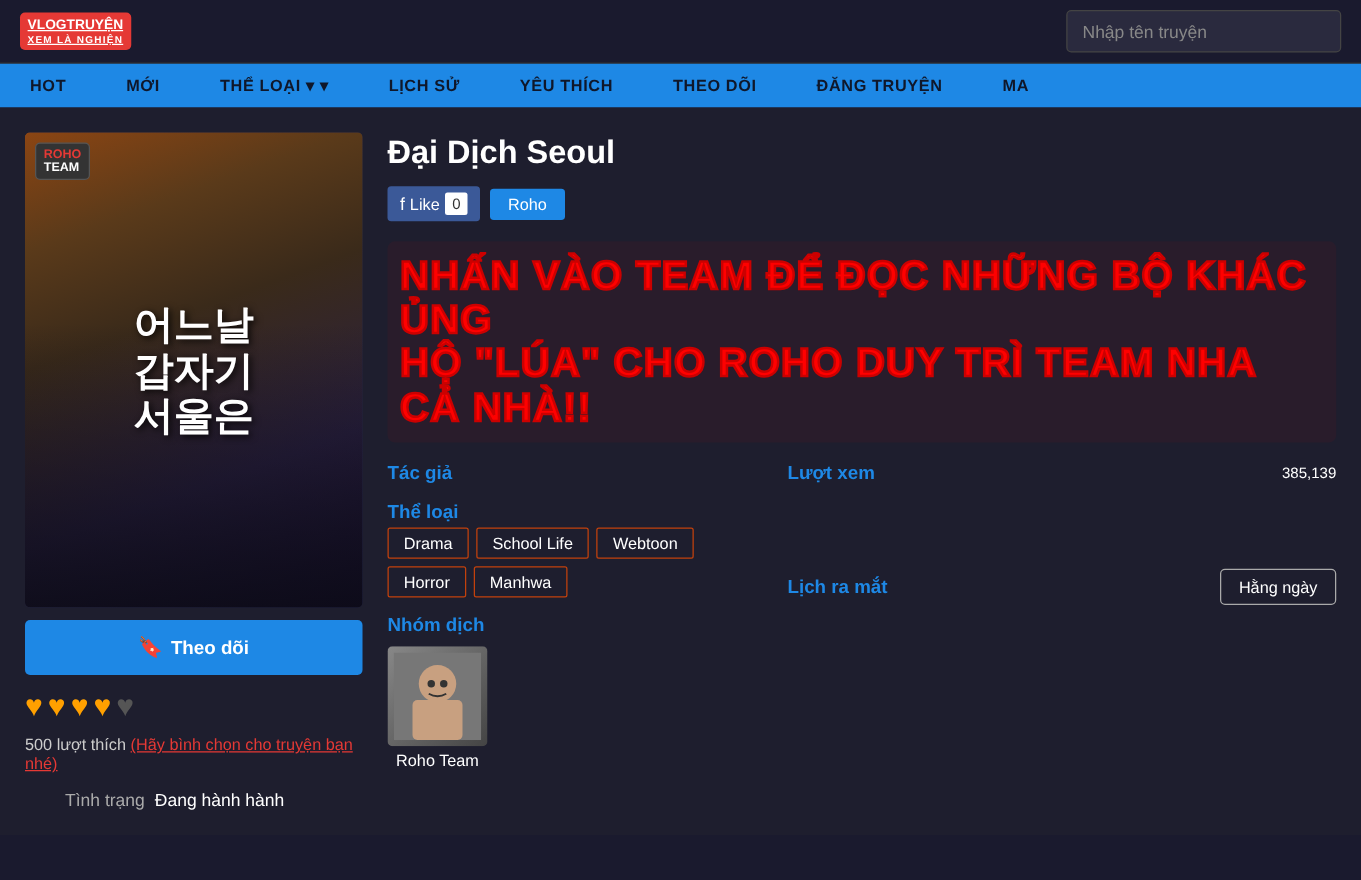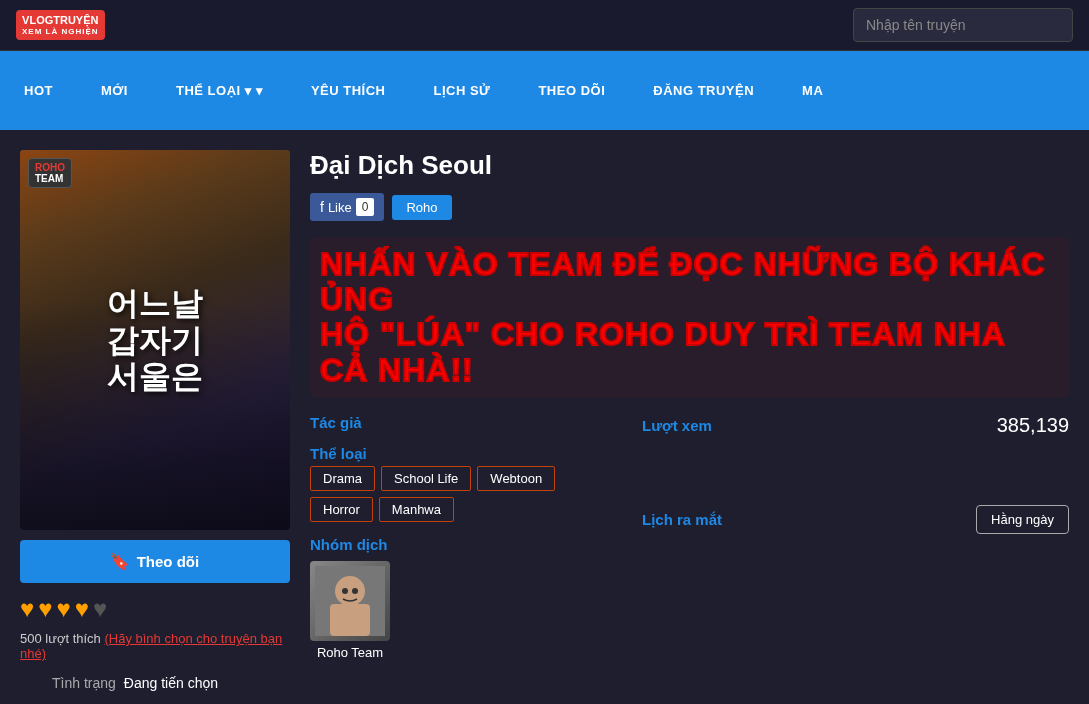--- a/index.html
+++ b/index.html
@@ -11,20 +11,21 @@
       display: flex;
       align-items: center;
       justify-content: space-between;
       padding: 8px 16px;
       border-bottom: 1px solid #333;
     }
     .logo-area {
       display: flex;
       align-items: center;
       gap: 8px;
+      text-decoration: underline;
     }
     .logo-icon {
       background: #e53935;
       color: #fff;
       font-weight: bold;
       font-size: 13px;
       padding: 4px 6px;
       border-radius: 4px;
       display: flex;
       flex-direction: column;
@@ -43,24 +44,24 @@
     .search-input::placeholder { color: #888; }
 
     
     .nav {
       background: #1e88e5;
       display: flex;
       align-items: center;
       padding: 0;
     }
     .nav-item {
-      color: #ffffff;
+      color: #0f172a;
       font-weight: bold;
       font-size: 13px;
-      padding: 32px 24px;
+      padding: 10px 24px;
       cursor: pointer;
       text-transform: uppercase;
       letter-spacing: 0.5px;
       white-space: nowrap;
     }
     .nav-item.has-arrow::after { content: ' ▾'; }
 
     
     .content {
       background: #1e1e2e;
@@ -290,50 +291,50 @@
       background: transparent;
       padding: 6px 14px;
       border-radius: 4px;
       font-size: 13px;
       cursor: pointer;
     }
 
     .info-section {
       display: grid;
       grid-template-columns: 300px 1fr;
-      gap: 32px;
+      gap: 20px;
       margin-top: 10px;
     }
     .info-left { display: flex; flex-direction: column; gap: 14px; }
     .info-right { display: flex; flex-direction: column; gap: 14px; }
 
     .lượt-xem-value {
-      font-size: 20px;
+      font-size: 12px;
     }
     .label-blue { color: #1e88e5; font-weight: bold; font-size: 15px; }
   </style>
 </head>
 <body>
 
 <div class="header">
   <div class="logo-area">
     <div class="logo-icon">
       <span style="color:#fff;font-size:11px;font-weight:900;">VLOGTRUYỆN</span>
       <span style="color:#fff;font-size:8px;letter-spacing:1px;">XEM LÀ NGHIỆN</span>
     </div>
   </div>
   <input class="search-input" type="text" placeholder="Nhập tên truyện" style="">
 </div>
 
 <nav class="nav">
   <div class="nav-item">HOT</div>
   <div class="nav-item">MỚI</div>
   <div class="nav-item nav-item has-arrow">THỂ LOẠI ▾</div>
+  <div class="nav-item">LỊCH SỬ</div>
   <div class="nav-item">YÊU THÍCH</div>
-  <div class="nav-item">LỊCH SỬ</div>
   <div class="nav-item">THEO DÕI</div>
   <div class="nav-item">ĐĂNG TRUYỆN</div>
   <div class="nav-item">MA</div>
 </nav>
 
 <div class="content">
 
   <div class="left-col">
     <div class="manga-cover">
       <div class="cover-inner">
@@ -364,21 +365,21 @@
       <span class="star empty">♥</span>
     </div>
 
     <div class="votes-text">
       <span>500 lượt thích</span>
       <span class="votes-link">(Hãy bình chọn cho truyện bạn nhé)</span>
     </div>
 
     <div class="status-row">
       <span class="status-label">Tình trạng</span>
-      <span class="status-value">Đang tiến chọn</span>
+      <span class="status-value">Đang hành hành</span>
     </div>
   </div>
 
   <div class="right-col">
     <h1 class="manga-title">Đại Dịch Seoul</h1>
 
     <div class="social-bar">
       <button class="like-btn">
         <span style="font-size:14px;">f</span>
         <span>Like</span>

